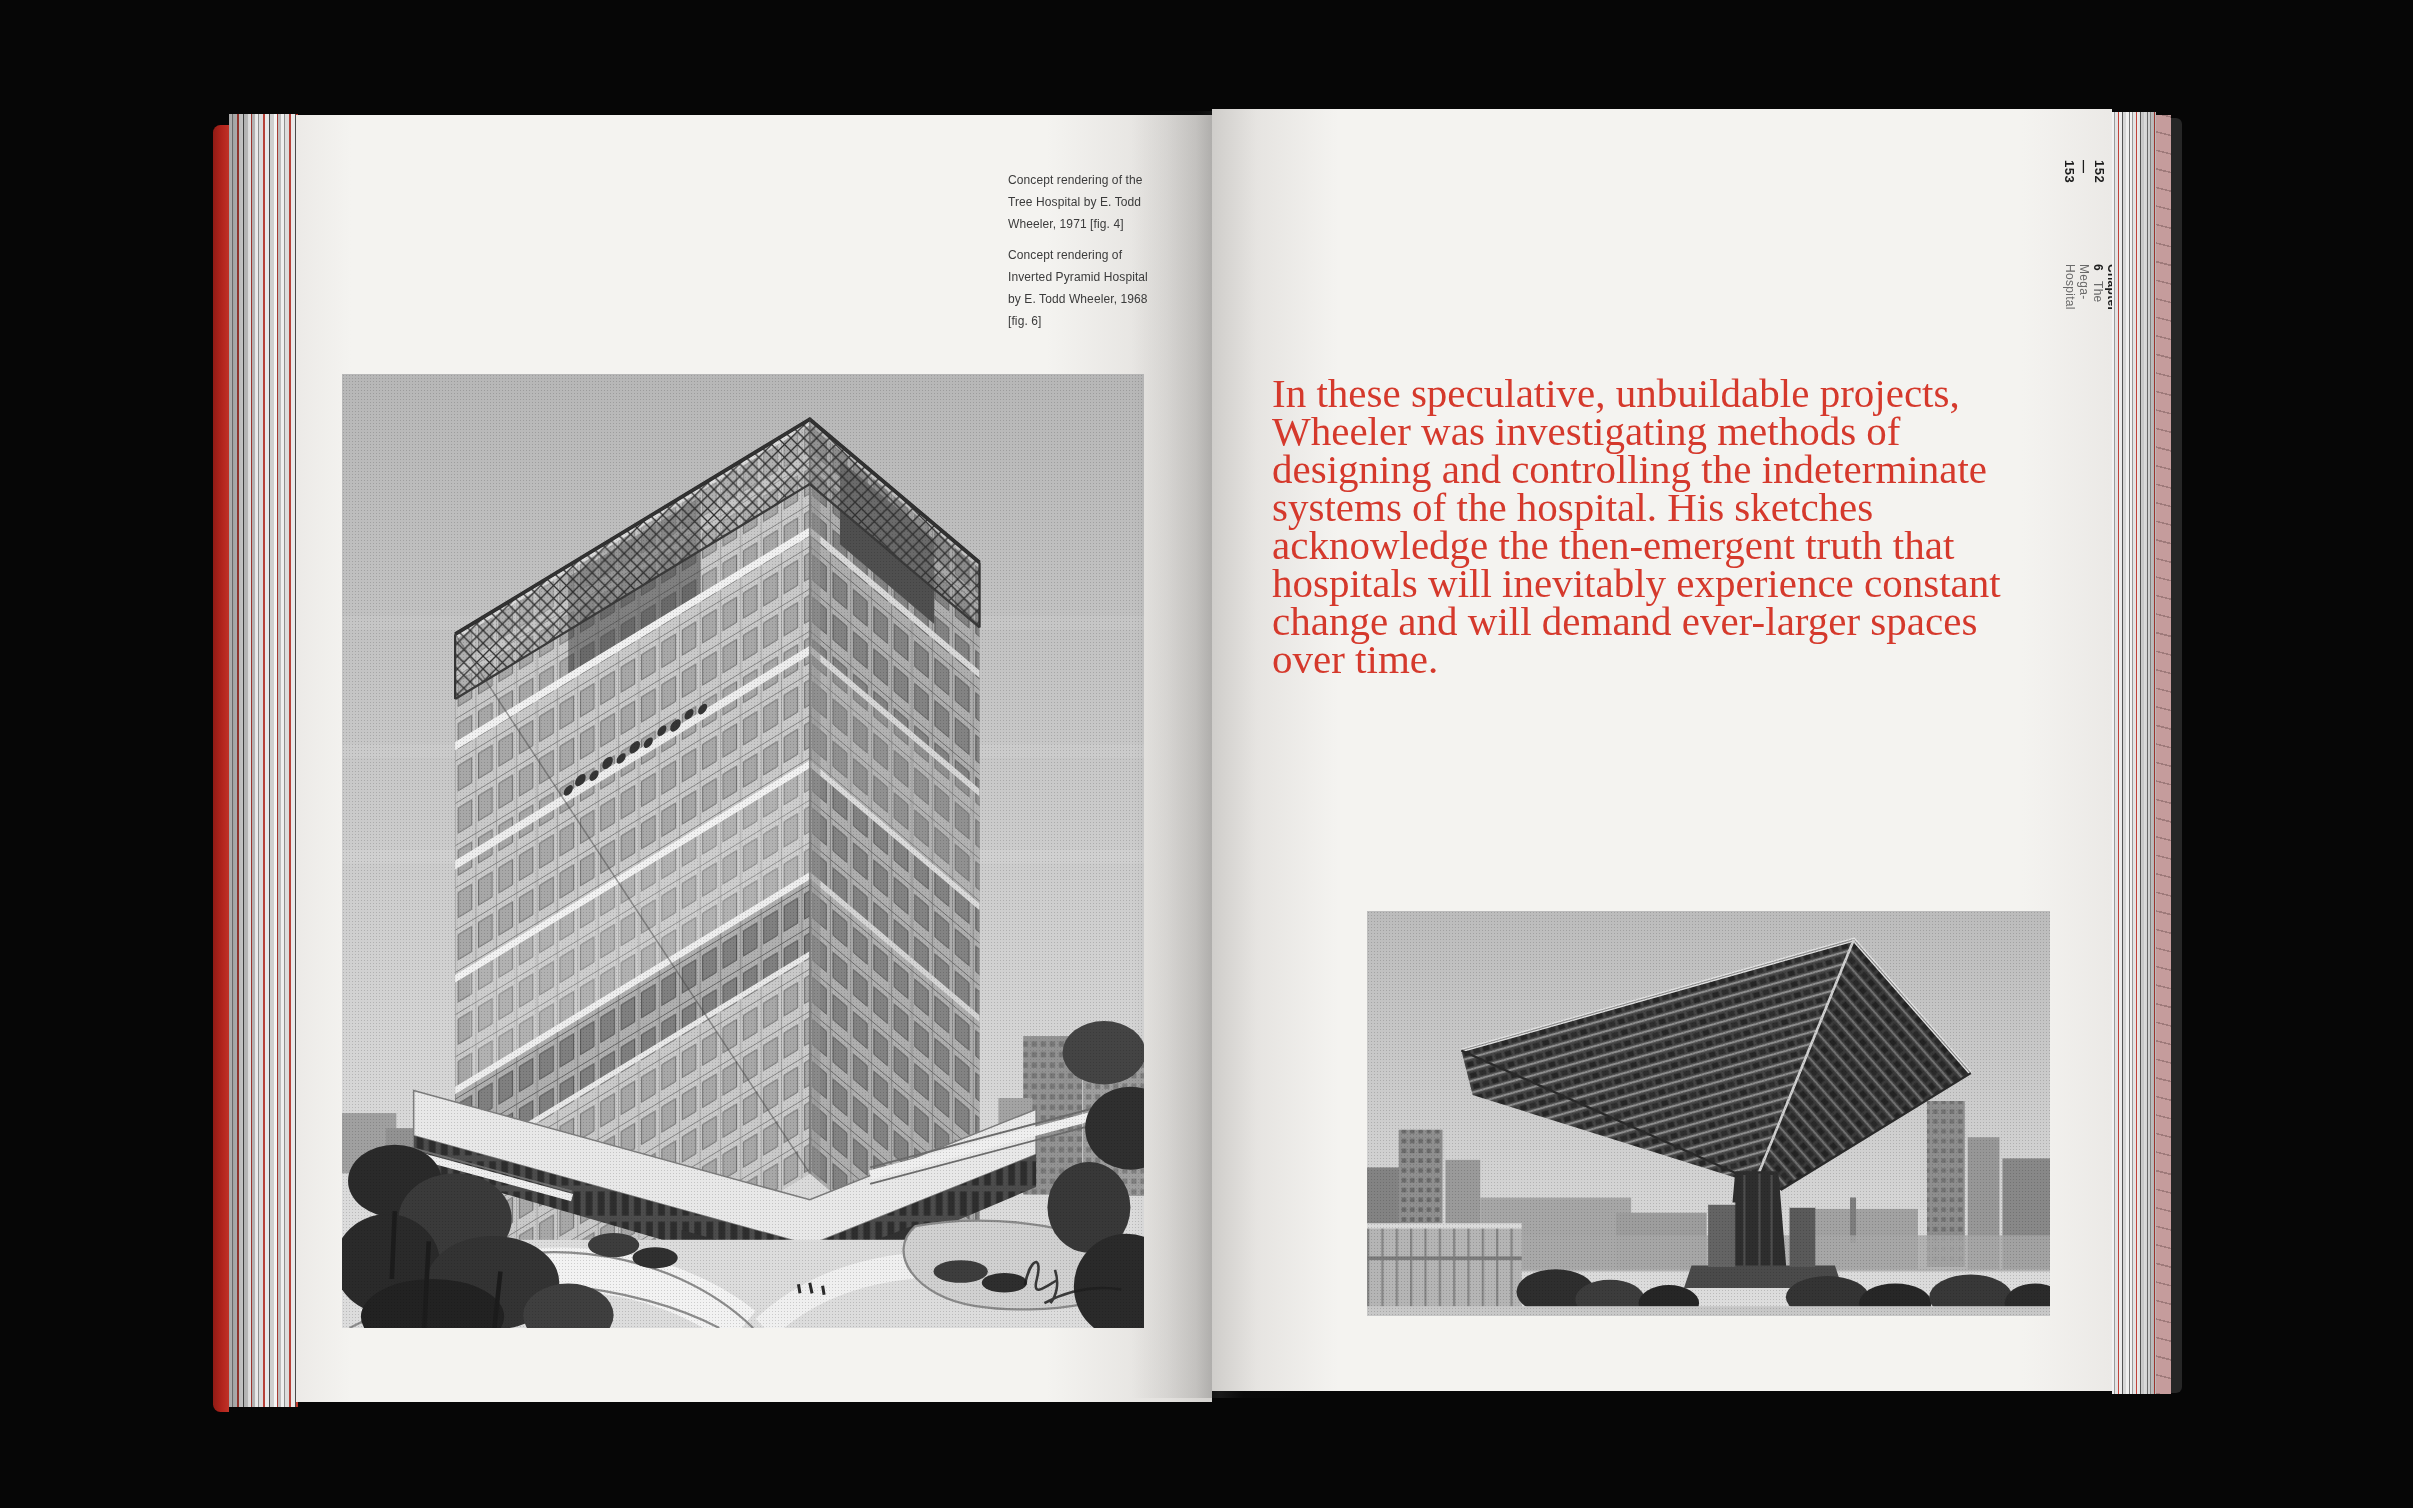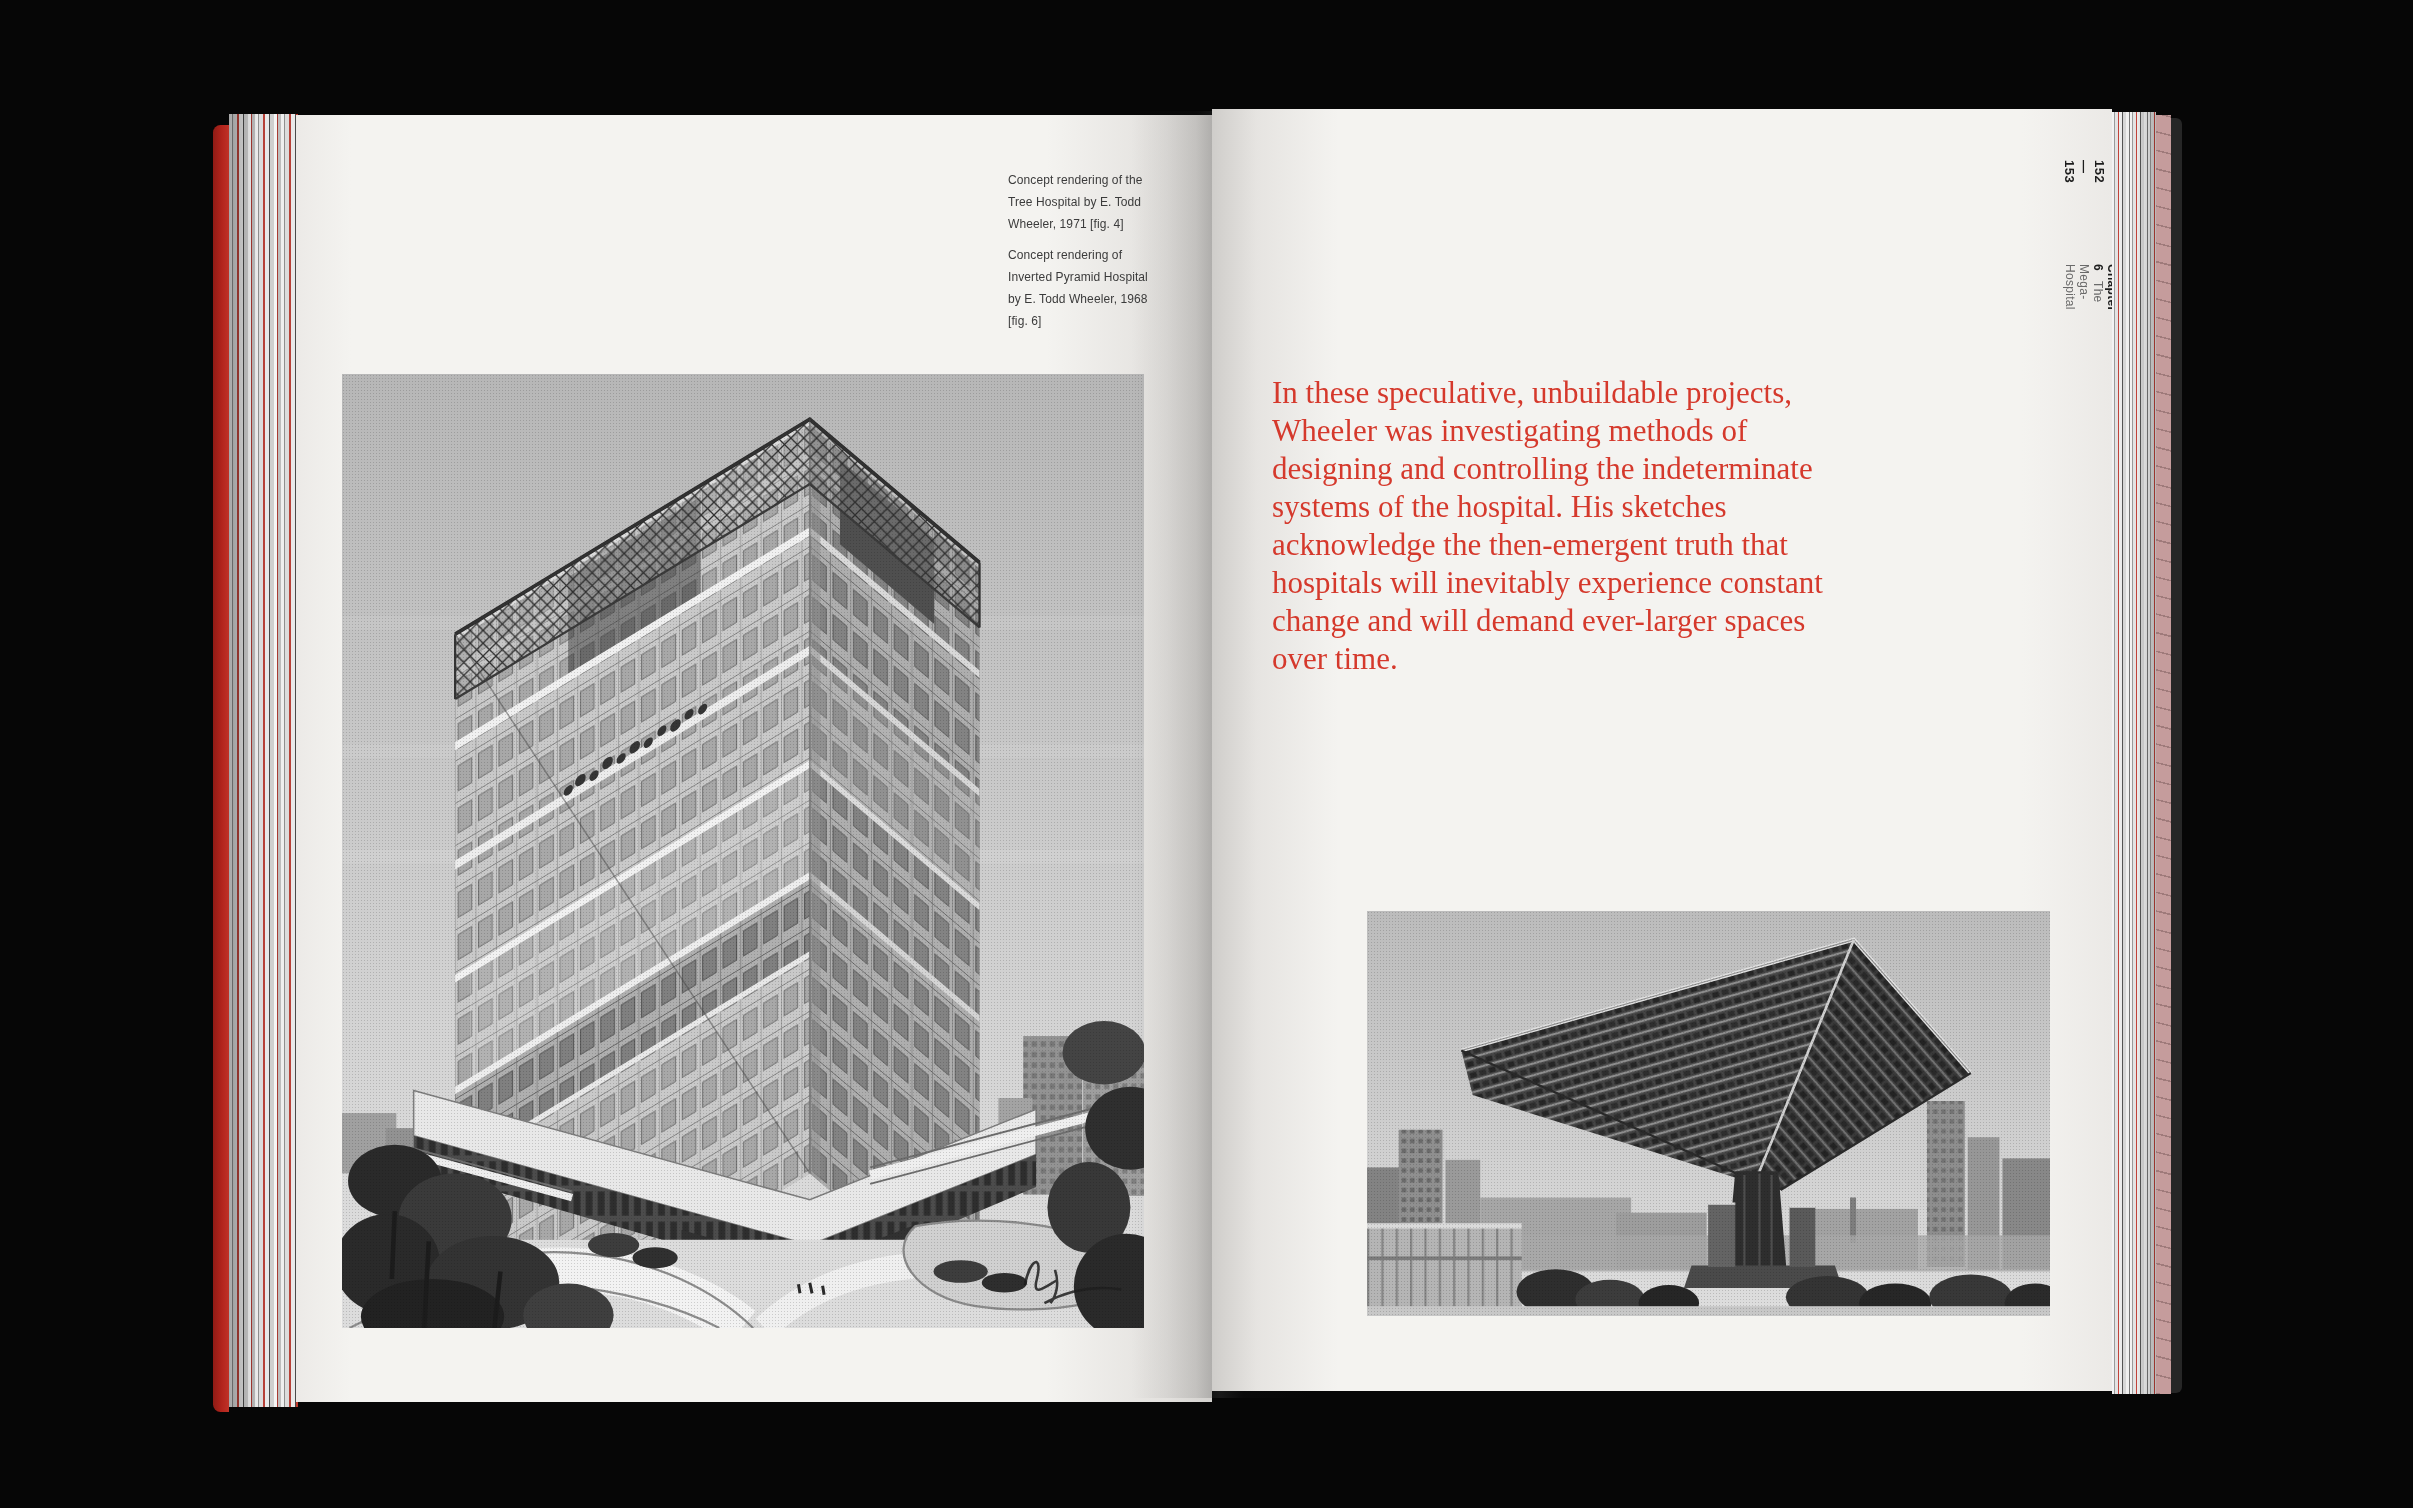--- a/index.html
+++ b/index.html
@@ -40,21 +40,21 @@
       background:linear-gradient(90deg,#cfcdca 0,#e6e4e1 5%,#f4f3f0 14%,#f4f3f0 90%,#ebe9e6 100%);}
   .gutter-shade{position:absolute;left:1131px;top:111px;width:181px;height:1287px;pointer-events:none;
       background:linear-gradient(90deg,rgba(40,40,40,0) 0%,rgba(40,40,40,.12) 36%,
                  rgba(70,70,70,.30) 49%,rgba(40,40,40,.10) 62%,rgba(40,40,40,0) 100%);}
 
   
   .caption{position:absolute;left:712px;top:54px;width:162px;color:#3b3b3b;
       font-size:12px;line-height:22px;letter-spacing:0.1px;}
   .caption p{margin:0 0 9px 0;white-space:pre-line;}
   .body-text{position:absolute;left:60px;top:265px;width:769px;
-      font-family:"Liberation Serif",serif;font-size:31px;line-height:38px;
+      font-family:"Liberation Serif",serif;font-size:41px;line-height:38px;
       color:#d5392c;white-space:pre-line;}
   .margin-col{position:absolute;color:#1d1d1d;}
   .page-range{position:absolute;left:850px;top:51px;writing-mode:vertical-rl;
       font-size:13px;font-weight:bold;letter-spacing:0.5px;}
   .chapter{position:absolute;left:851px;top:155px;writing-mode:vertical-rl;
       font-size:12px;letter-spacing:0.3px;}
   .chapter .t2{color:#6a6a6a;margin-top:9.8px;font-weight:normal;}
   .chapter .t1{font-weight:bold;}
 
   

